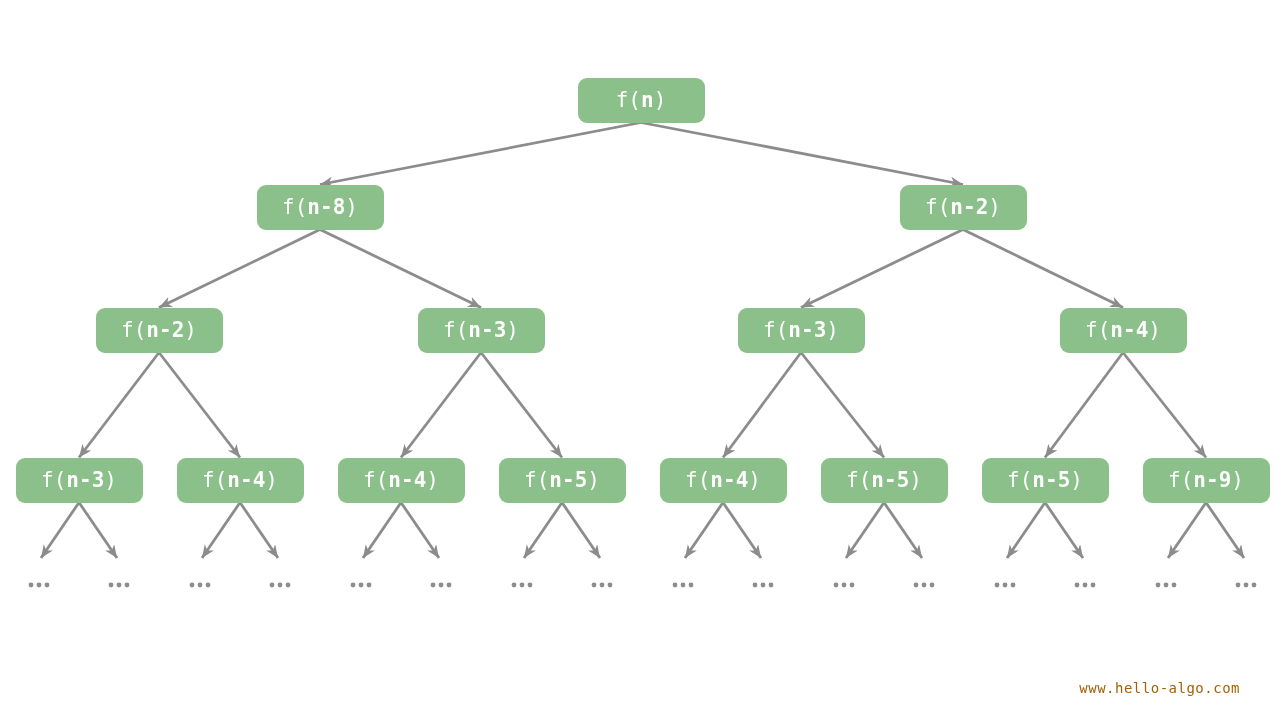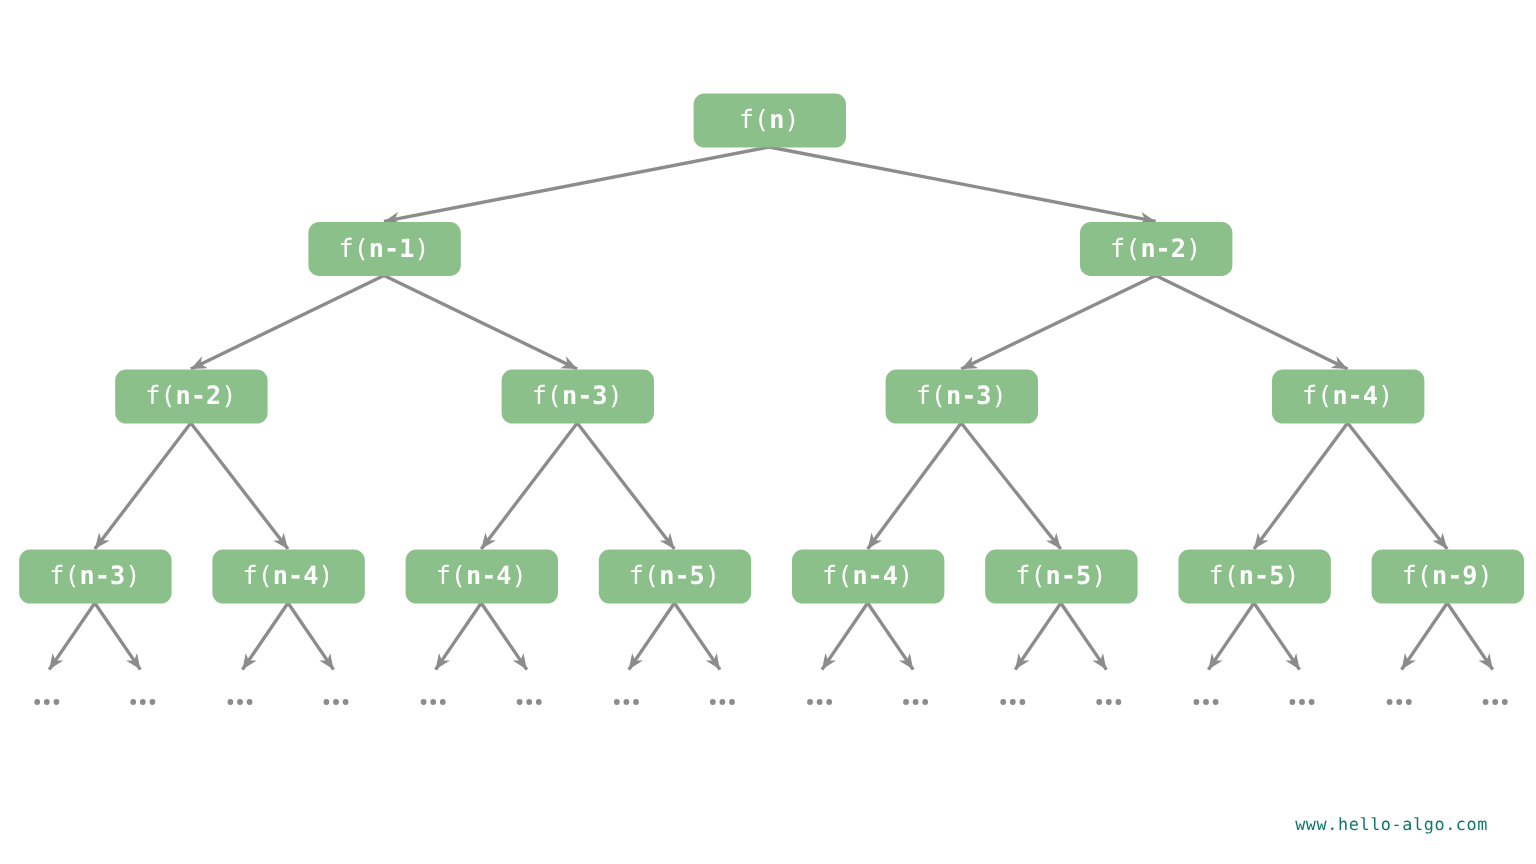--- a/index.html
+++ b/index.html
@@ -35,21 +35,21 @@
     white-space: nowrap;
     user-select: none;
   }
   .node .pre, .node .post { font-weight: 400; }
   .node .arg { font-weight: 700; }
   .watermark {
     position: absolute;
     right: 40px;
     bottom: 24px;
     font-size: 14px;
-    color: #0f766e;
+    color: #a16207;
     letter-spacing: 0.5px;
   }
 </style>
 </head>
 <body>
 
 <div class="canvas">
   <svg class="edge-layer" id="edge-layer" xmlns="http://www.w3.org/2000/svg" viewBox="0 0 1280 720">
       <defs>
         <marker id="arrowhead" markerUnits="userSpaceOnUse" markerWidth="15" markerHeight="13" refX="13" refY="5.5" orient="auto">
@@ -168,21 +168,21 @@
       </g>
     </svg>
   <div id="node-layer">
       <div class="node" style="left: 577.5px; top: 77.5px; width: 127px; height: 45px; background: rgb(140, 192, 138); color: rgb(255, 255, 255);">
         <span class="pre">f(</span>
         <span class="arg">n</span>
         <span class="post">)</span>
       </div>
       <div class="node" style="left: 256.5px; top: 184.5px; width: 127px; height: 45px; background: rgb(140, 192, 138); color: rgb(255, 255, 255);">
         <span class="pre">f(</span>
-        <span class="arg">n-1</span>
+        <span class="arg">n-8</span>
         <span class="post">)</span>
       </div>
       <div class="node" style="left: 899.5px; top: 184.5px; width: 127px; height: 45px; background: rgb(140, 192, 138); color: rgb(255, 255, 255);">
         <span class="pre">f(</span>
         <span class="arg">n-2</span>
         <span class="post">)</span>
       </div>
       <div class="node" style="left: 95.5px; top: 307.5px; width: 127px; height: 45px; background: rgb(140, 192, 138); color: rgb(255, 255, 255);">
         <span class="pre">f(</span>
         <span class="arg">n-2</span>

